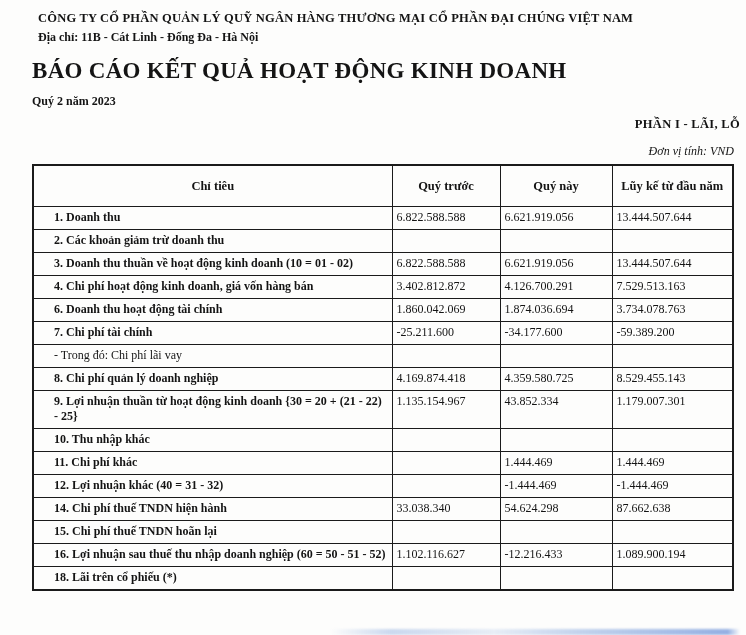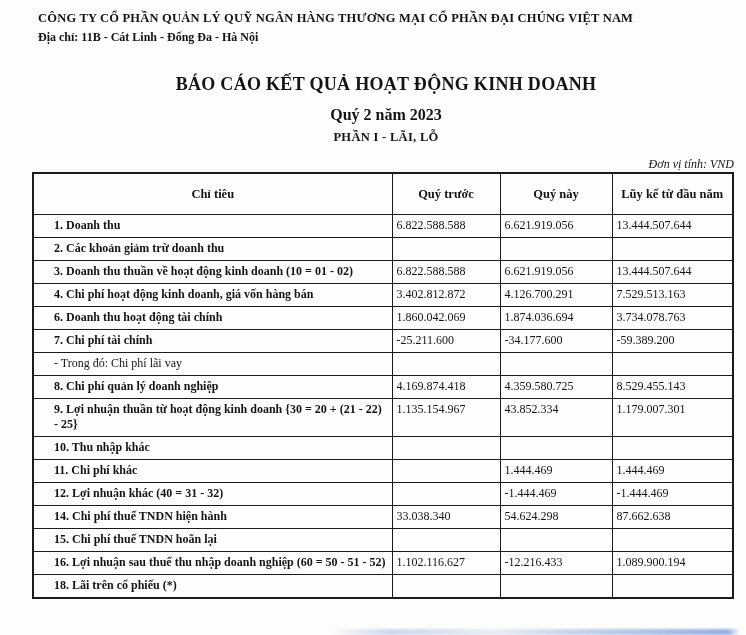--- a/index.html
+++ b/index.html
@@ -14,38 +14,39 @@
   .doc{padding:10px 6px 0 32px;}
   .company{
     font-weight:bold;font-size:12.5px;line-height:16px;
     letter-spacing:.2px;padding-left:6px;
   }
   .address{
     font-weight:bold;font-size:12px;line-height:15px;
     margin-top:4px;padding-left:6px;
   }
   .title{
-    text-align:center;font-weight:bold;font-size:18px;line-height:22px;
-    margin-top:28px;letter-spacing:.3px;
+    font-weight:bold;font-size:23px;line-height:22px;
+    margin-top:15px;letter-spacing:.3px;
   }
   .period{
-    text-align:center;font-weight:bold;font-size:16px;line-height:15px;
+    text-align:left;font-weight:bold;font-size:12px;line-height:15px;
     margin-top:12px;
   }
   .section{
-    text-align:center;font-weight:bold;font-size:12.5px;line-height:16px;
+    text-align:right;font-weight:bold;font-size:12.5px;line-height:16px;
     margin-top:7px;letter-spacing:.3px;
   }
   .unit{
     text-align:right;font-style:italic;font-size:12px;line-height:15px;
     margin-top:12px;padding-right:6px;
   }
   table.tbl{
     border-collapse:collapse;
     width:568px;
+    margin-top:5px;
     table-layout:fixed;
   }
   .tbl th,.tbl td{
     border:1px solid #1b1b1b;
     vertical-align:top;
     overflow:hidden;
   }
   .tbl{border:2px solid #1b1b1b;}
   .tbl thead th{
     font-weight:bold;font-size:12.5px;

